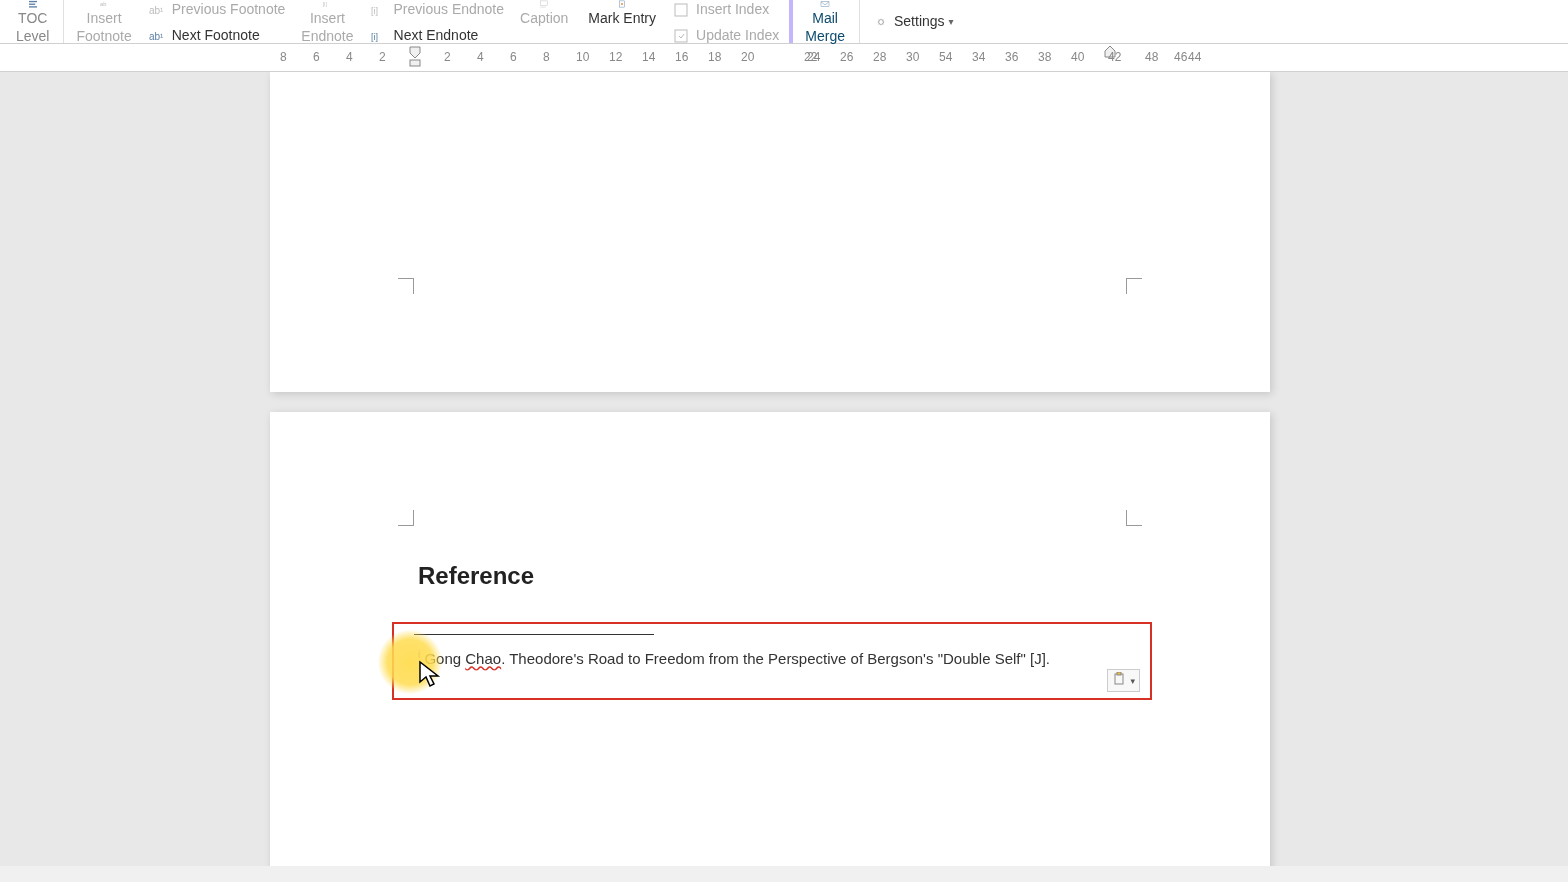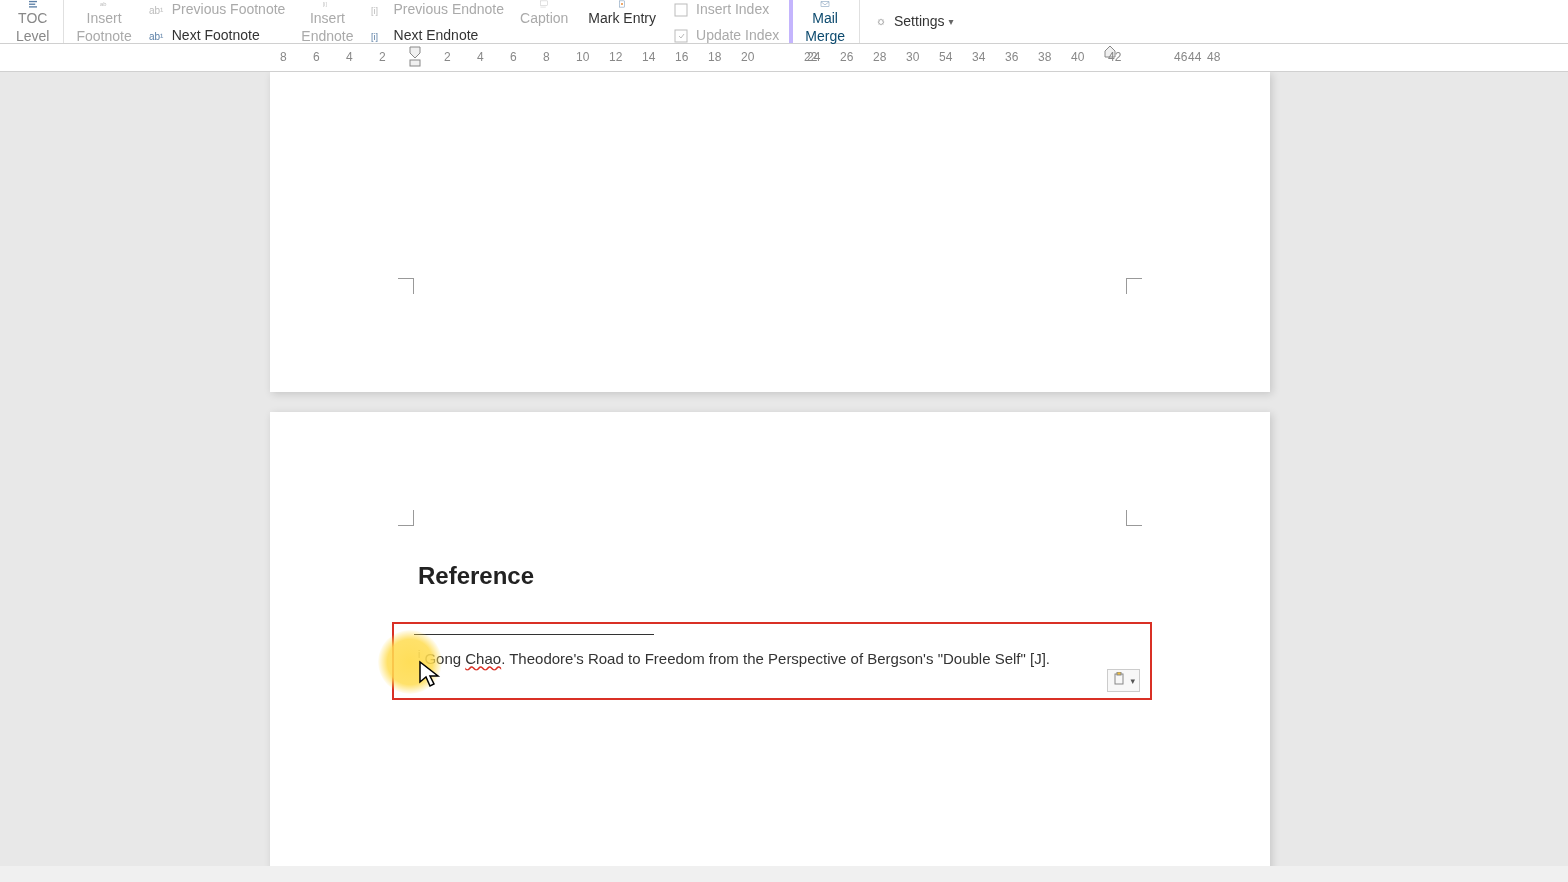--- a/index.html
+++ b/index.html
@@ -363,21 +363,21 @@
   <span class="tick" style="left:1038px">38</span>
   <span class="tick" style="left:1071px">40</span>
   <div class="indent-marker" style="left:1104px;top:0">
     <svg width="12" height="14" viewBox="0 0 12 14">
         <polygon points="1,13 11,13 11,7 6,2 1,7" fill="#f0f0f0" stroke="#888"></polygon>
       </svg>
   </div>
   <span class="tick" style="left:1108px">42</span>
   <span class="tick" style="left:1188px">44</span>
   <span class="tick" style="left:1174px">46</span>
-  <span class="tick" style="left:1207px">48</span>
+  <span class="tick" style="left:1145px">48</span>
 </div>
 
 <div class="workspace">
   <div class="pages-container">
     <div class="page page1">
       <div class="margin-corner bl" style="left:128px;bottom:98px"></div>
       <div class="margin-corner br" style="right:128px;bottom:98px"></div>
     </div>
     <div class="page page2">
       <div class="margin-corner tl" style="left:128px;top:98px"></div>

